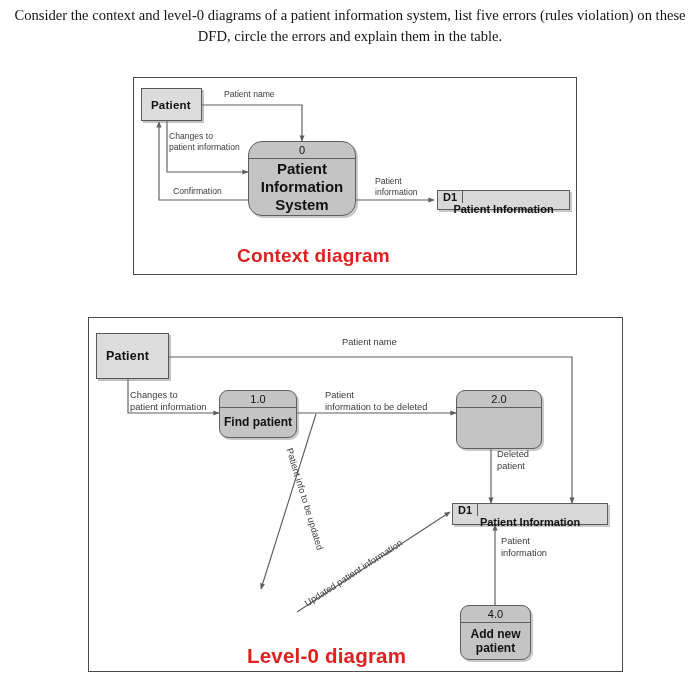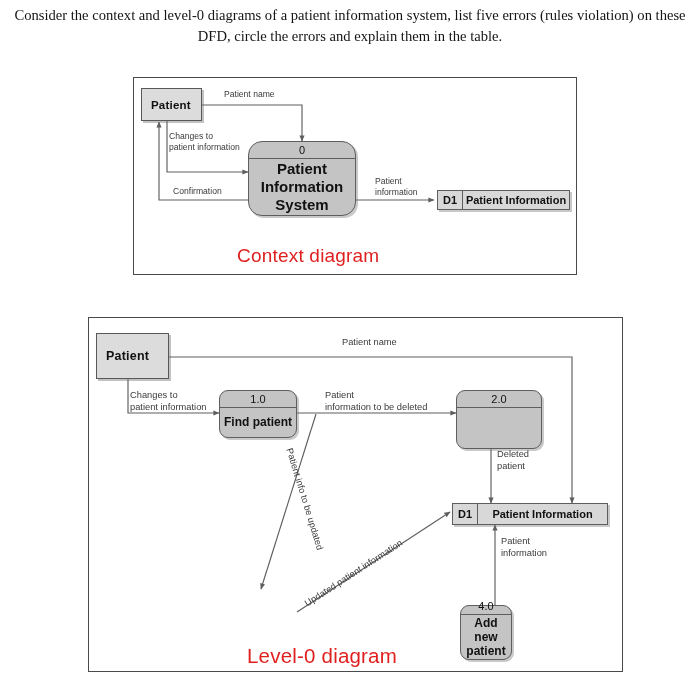--- a/index.html
+++ b/index.html
@@ -121,20 +121,21 @@
   }
 
   .datastore {
     position: absolute;
     background: #d8d8d8;
     border: 1.4px solid #5e5e5e;
     box-sizing: border-box;
     display: flex;
     align-items: stretch;
     box-shadow: 2px 2px 0 rgba(120,120,120,0.4);
+    flex-direction: column;
   }
   .datastore .ds-id {
     flex: 0 0 auto;
     width: 24px;
     display: flex;
     align-items: center;
     justify-content: center;
     font-size: 11px;
     font-weight: bold;
     color: #111;
@@ -161,21 +162,21 @@
   }
   .flow-label.rot {
     white-space: nowrap;
     transform-origin: 0 0;
   }
 
   
   .caption {
     position: absolute;
     font-size: 19px;
-    font-weight: normal;
+    font-weight: bold;
     color: #e01f1f;
     letter-spacing: 0.2px;
     white-space: nowrap;
   }
   #caption-context { left: 237px; top: 245px; }
   #caption-level0  { left: 247px; top: 644px; font-size: 20.5px; }
 </style>
 </head>
 <body>
 
@@ -277,21 +278,21 @@
     <div class="pnum">1.0</div>
     <div class="pname">Find
 patient</div>
   </div>
 
   <div class="process" id="l0-p2" style="left:456px; top:390px; width:86px; height:59px;">
     <div class="pnum">2.0</div>
   </div>
 
 
-  <div class="process" id="l0-p4" style="left:460px; top:605px; width:52px; height:55px;justify-content:flex-end;">
+  <div class="process" id="l0-p4" style="left:460px; top:605px; width:71px; height:55px;justify-content:flex-end;">
     <div class="pnum">4.0</div>
     <div class="pname">Add new
 patient</div>
   </div>
 
   <div class="datastore" id="l0-d1" style="left:452px; top:503px; width:156px; height:22px;">
     <div class="ds-id">D1</div>
     <div class="ds-name">Patient Information</div>
   </div>
 

